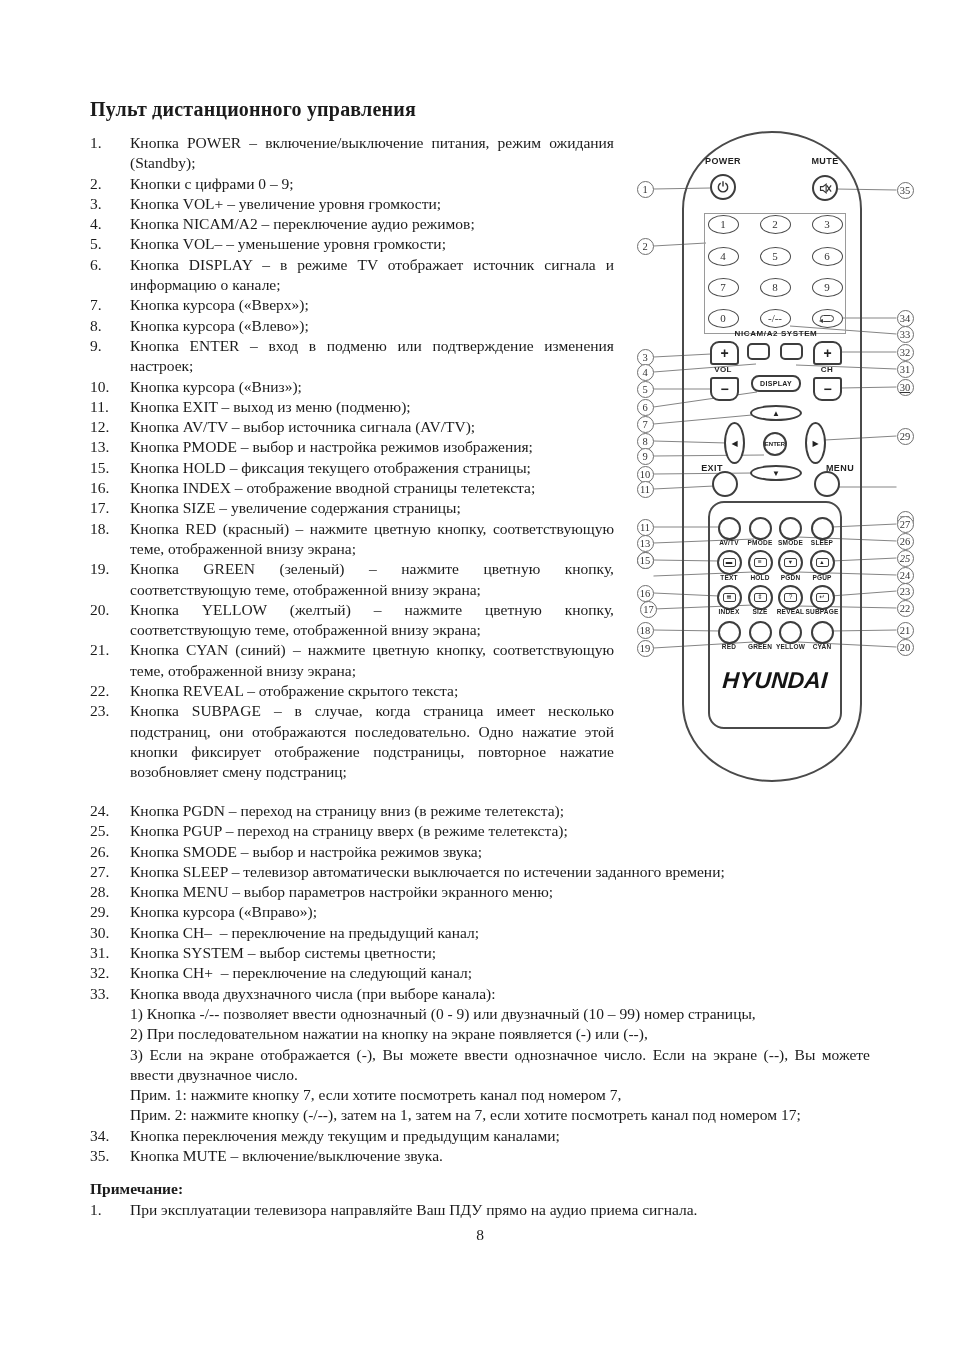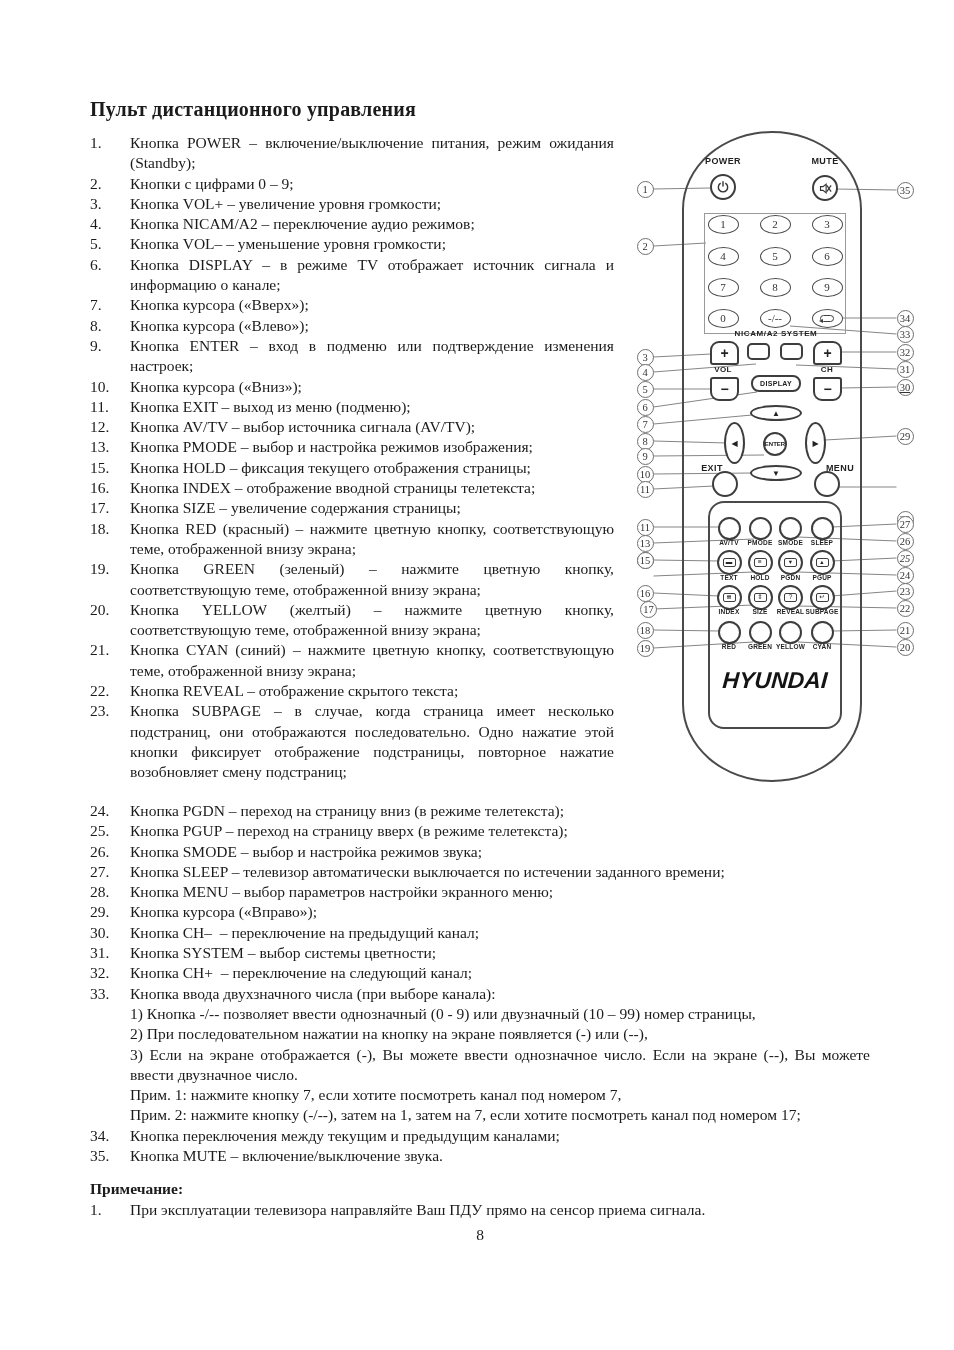--- a/index.html
+++ b/index.html
@@ -100,21 +100,21 @@
       <div class="sub">3) Если на экране отображается (-), Вы можете ввести однозначное число. Если на экране (--), Вы можете ввести двузначное число.</div>
       <div class="sub">Прим. 1: нажмите кнопку 7, если хотите посмотреть канал под номером 7,</div>
       <div class="sub">Прим. 2: нажмите кнопку (-/--), затем на 1, затем на 7, если хотите посмотреть канал под номером 17;</div>
       <div class="item"><span class="num">34.</span><span>Кнопка переключения между текущим и предыдущим каналами;</span></div>
       <div class="item"><span class="num">35.</span><span>Кнопка MUTE – включение/выключение звука.</span></div>
     </div>
 
   <div class="note">
     <div class="note-h">Примечание:</div>
     <div id="noteItems">
-        <div class="item"><span class="num">1.</span><span>При эксплуатации телевизора направляйте Ваш ПДУ прямо на сенсор приема сигнала.</span></div>
+        <div class="item"><span class="num">1.</span><span>При эксплуатации телевизора направляйте Ваш ПДУ прямо на аудио приема сигнала.</span></div>
       </div>
   </div>
 
   <div class="pageno">8</div>
 
   <div id="figure">
     <svg id="leaders" width="300" height="665" viewBox="0 0 300 665">
         <line x1="23.5" y1="64" x2="80" y2="63" stroke="#858585" stroke-width="1"></line>
         <line x1="23.5" y1="121" x2="76" y2="118" stroke="#858585" stroke-width="1"></line>
         <line x1="23.5" y1="232" x2="81" y2="229" stroke="#858585" stroke-width="1"></line>

